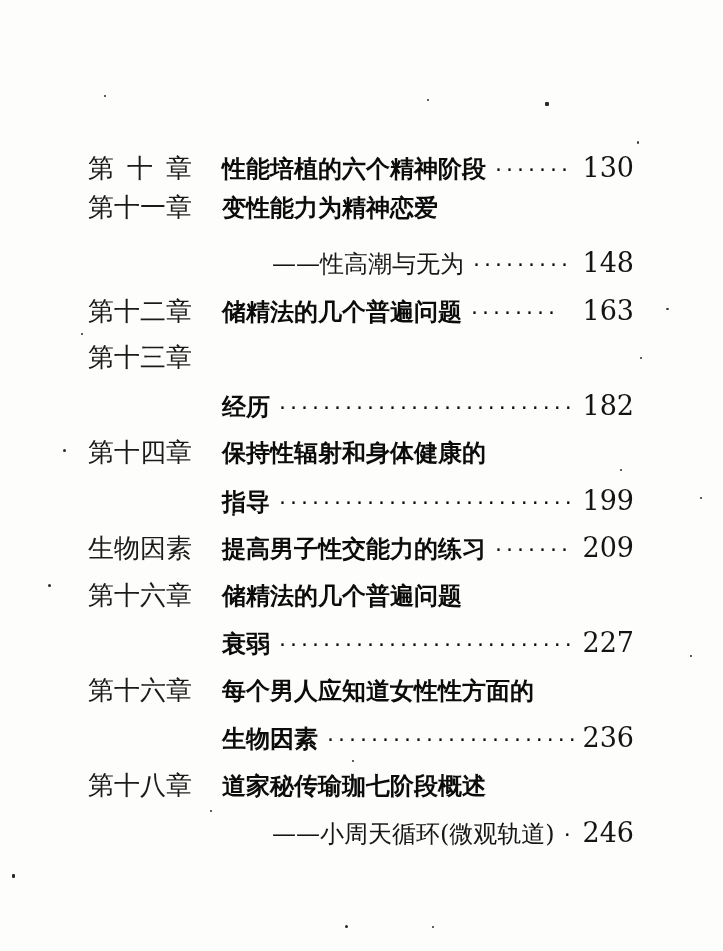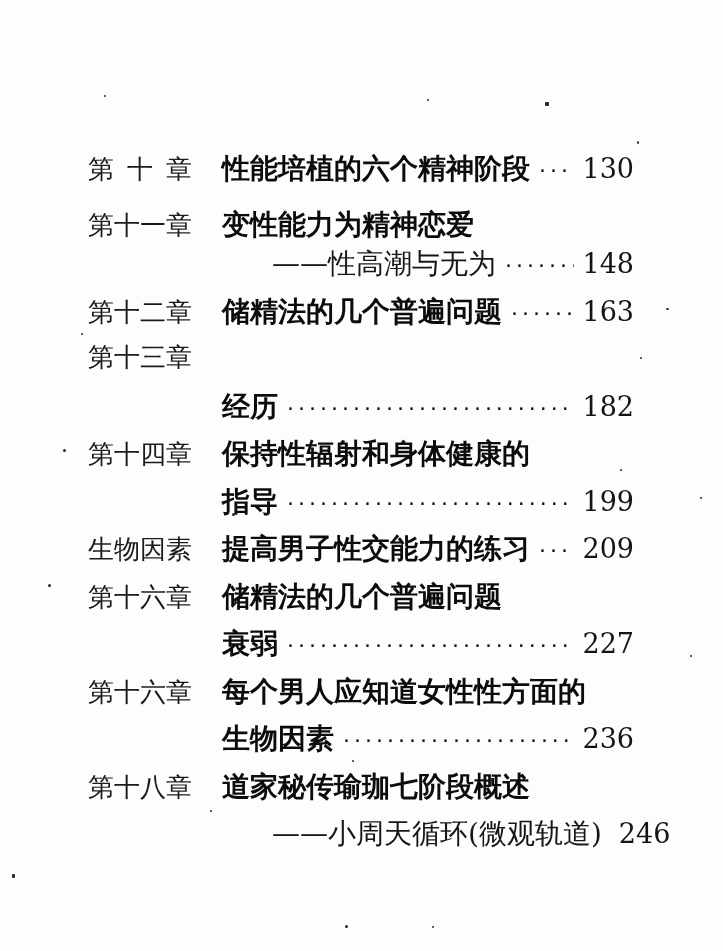--- a/index.html
+++ b/index.html
@@ -40,21 +40,21 @@
     font-weight: 400;
     font-size: 26px;
     color: #1a1a1a;
     text-align: justify;
     text-align-last: justify;
   }
   .title {
     flex-shrink: 0;
     font-family: "DejaVu Sans", sans-serif;
     font-weight: 700;
-    font-size: 28px;
+    font-size: 24px;
     color: #0c0c0c;
   }
   .title.sub {
     font-family: "DejaVu Serif", serif;
     font-weight: 400;
     color: #161616;
   }
   .indent-6  { padding-left: 6px; margin-left: 44px; }
   .indent-50 { padding-left: 50px; }
   .leader {
@@ -88,21 +88,21 @@
 <div class="page">
   <div class="toc">
 
     <div class="row" style="top:152px">
       <span class="label">第 十 章</span>
       <span class="title">性能培植的六个精神阶段</span>
       <span class="leader">·······</span>
       <span class="pagenum">130</span>
     </div>
 
-    <div class="row" style="top:208px">
+    <div class="row" style="top:192px">
       <span class="label">第十一章</span>
       <span class="title">变性能力为精神恋爱</span>
       <span class="leader"></span>
       <span class="pagenum"></span>
     </div>
 
     <div class="row" style="top:247px">
       <span class="label"></span>
       <span class="title sub indent-6">——性高潮与无为</span>
       <span class="leader">···········</span>

